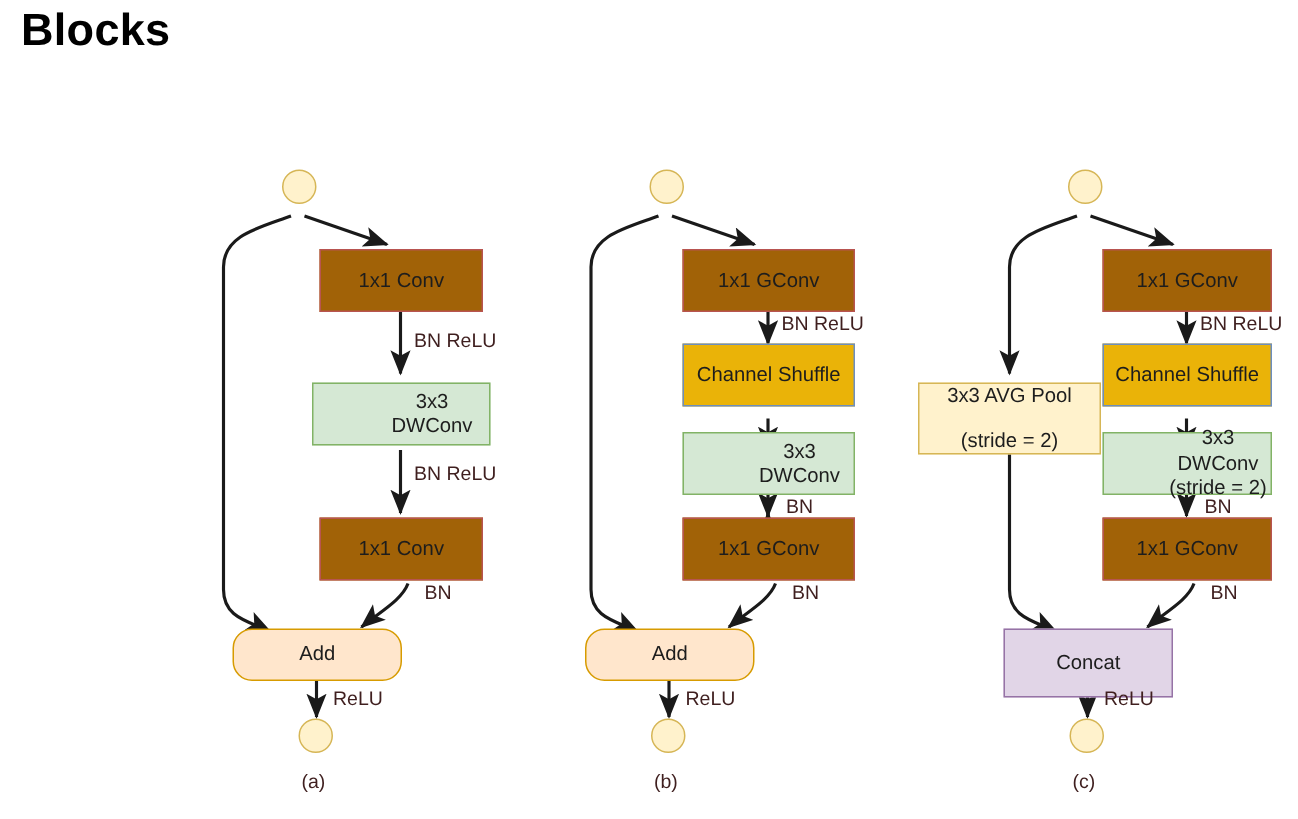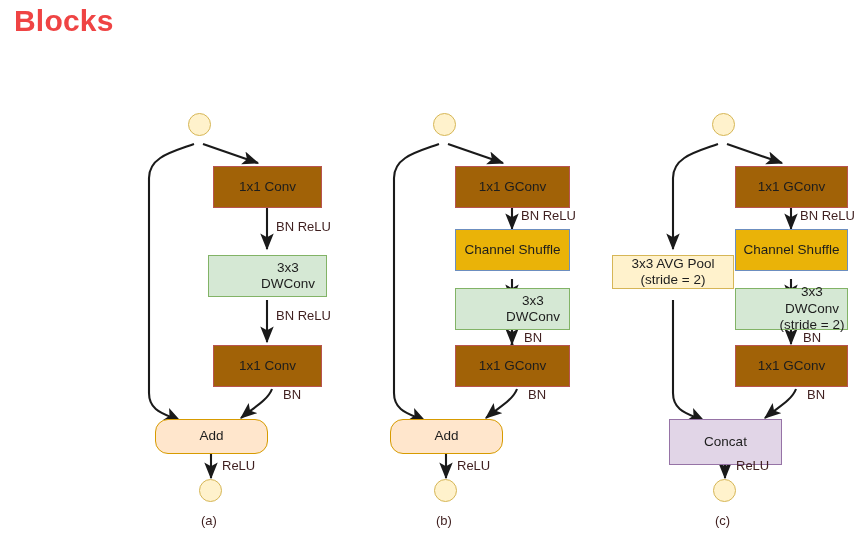--- a/index.html
+++ b/index.html
@@ -13,21 +13,21 @@
     position: relative;
     overflow: hidden;
     font-family: "Liberation Sans", sans-serif;
   }
   #page-title {
     position: absolute;
     left: 14px;
     top: 4px;
     font-size: 30px;
     font-weight: bold;
-    color: #ef4444;
+    color: #000000;
     letter-spacing: 0.2px;
   }
   .canvas {
     position: absolute;
     left: 0;
     top: 0;
     width: 865px;
     height: 546px;
   }
   .svg-layer {
@@ -185,21 +185,21 @@
 
   <div class="elabel" style="left:521px; top:208px;">BN ReLU</div>
   <div class="elabel" style="left:524px; top:330px;">BN</div>
   <div class="elabel" style="left:528px; top:387px;">BN</div>
   <div class="elabel" style="left:457px; top:458px;">ReLU</div>
 
   <div class="caption" style="left:436px; top:513px;">(b)</div>
 
   <div class="dot" style="left:712px; top:113px;"></div>
 
-  <div class="node fill-yellow" style="left:612px; top:255px; width:122px; height:34px; flex-direction:column;">
+  <div class="node fill-yellow" style="left:612px; top:255px; width:122px; height:48px; flex-direction:column;justify-content:space-between;">
     <span>3x3 AVG Pool</span>
     <span class="lbl2">(stride = 2)</span>
   </div>
 
   <div class="node fill-pink" style="left:735px; top:166px; width:113px; height:42px;">
     <span>1x1 GConv</span>
   </div>
 
   <div class="node fill-blue" style="left:735px; top:229px; width:113px; height:42px;">
     <span>Channel Shuffle</span>

